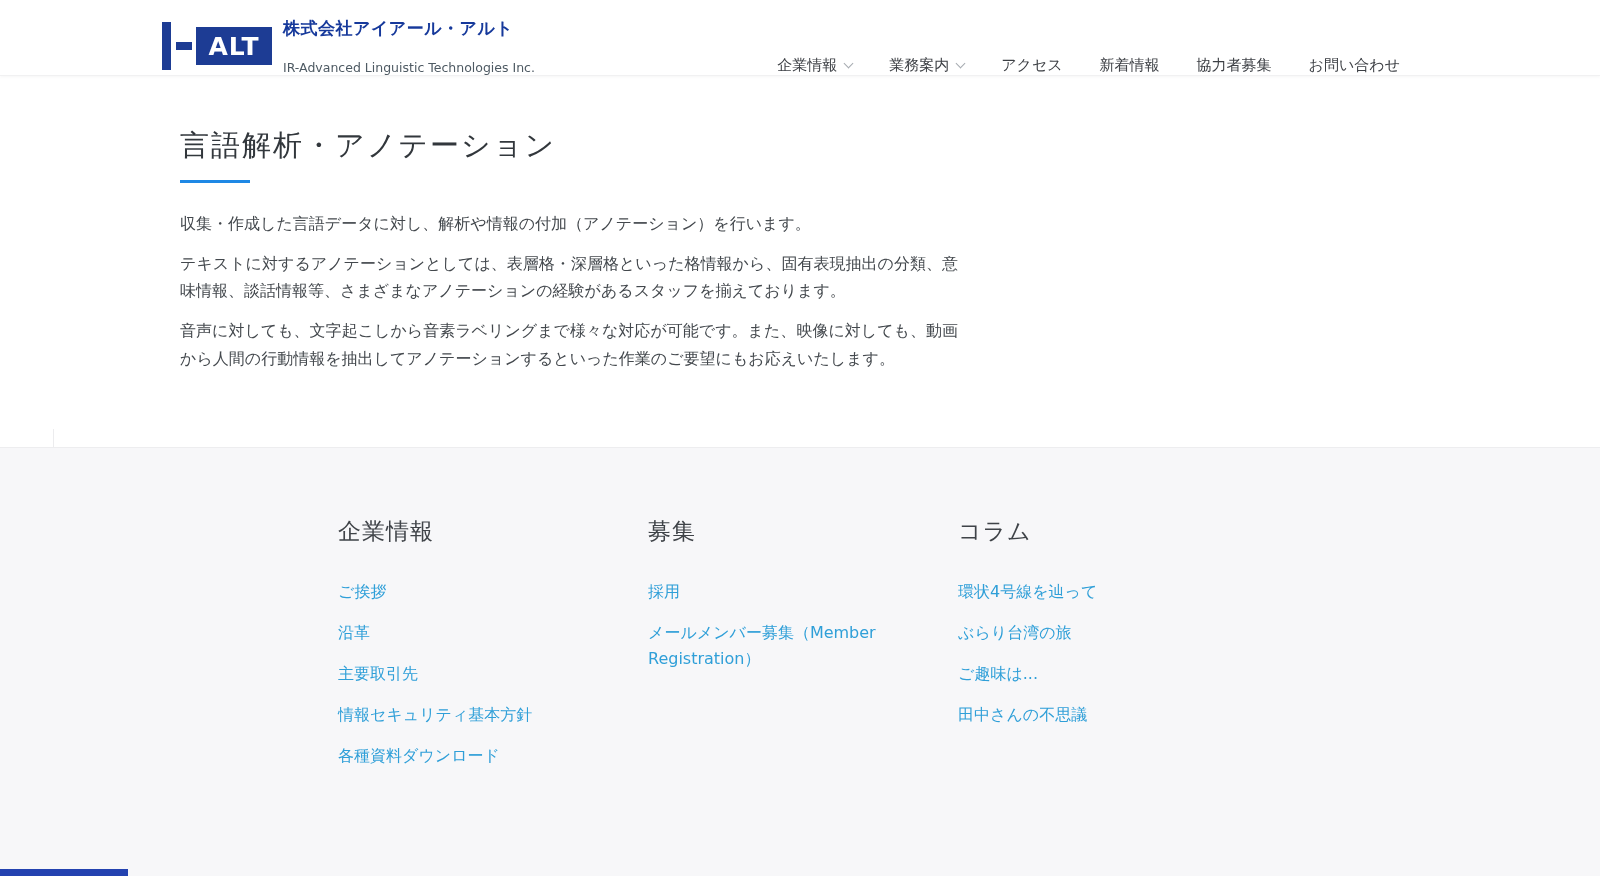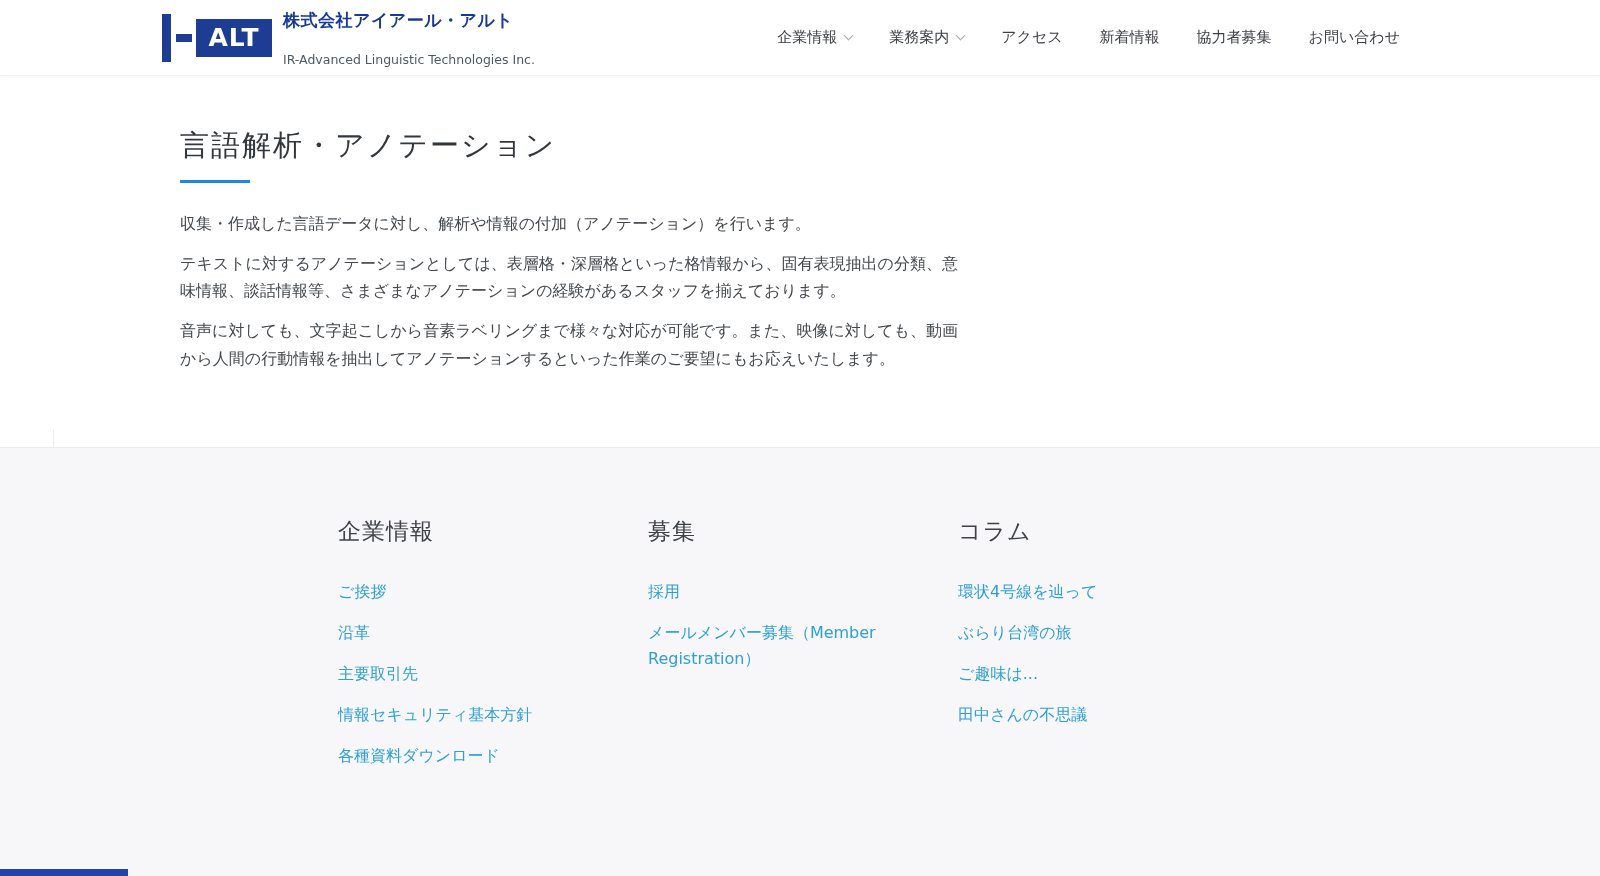--- a/index.html
+++ b/index.html
@@ -10,21 +10,21 @@
   }
   *{box-sizing:border-box;margin:0;padding:0;}
   html,body{width:1600px;height:876px;}
   body{
     position:relative;background:#fff;overflow:hidden;
     font-family:"DejaVu Sans","Liberation Sans",sans-serif;
     -webkit-font-smoothing:antialiased;
   }
   
   .header{
-    height:76px;display:flex;align-items:center;justify-content:space-between;
+    height:76px;display:flex;align-items:flex-end;justify-content:space-between;
     padding:0 200px 0 162px;background:#fff;
     border-bottom:1px solid #f1f1f2;box-shadow:0 1px 3px rgba(0,0,0,.04);
   }
   .logo{display:flex;align-items:center;cursor:pointer;}
   .logo-bar{width:9px;height:48px;background:var(--brand);}
   .logo-dash{width:16px;height:8px;background:var(--brand);margin-left:5px;}
   .logo-box{
     margin-left:4px;width:76px;height:38px;background:var(--brand);color:#fff;
     display:flex;align-items:center;justify-content:center;
     font-size:25px;font-weight:bold;letter-spacing:1px;

